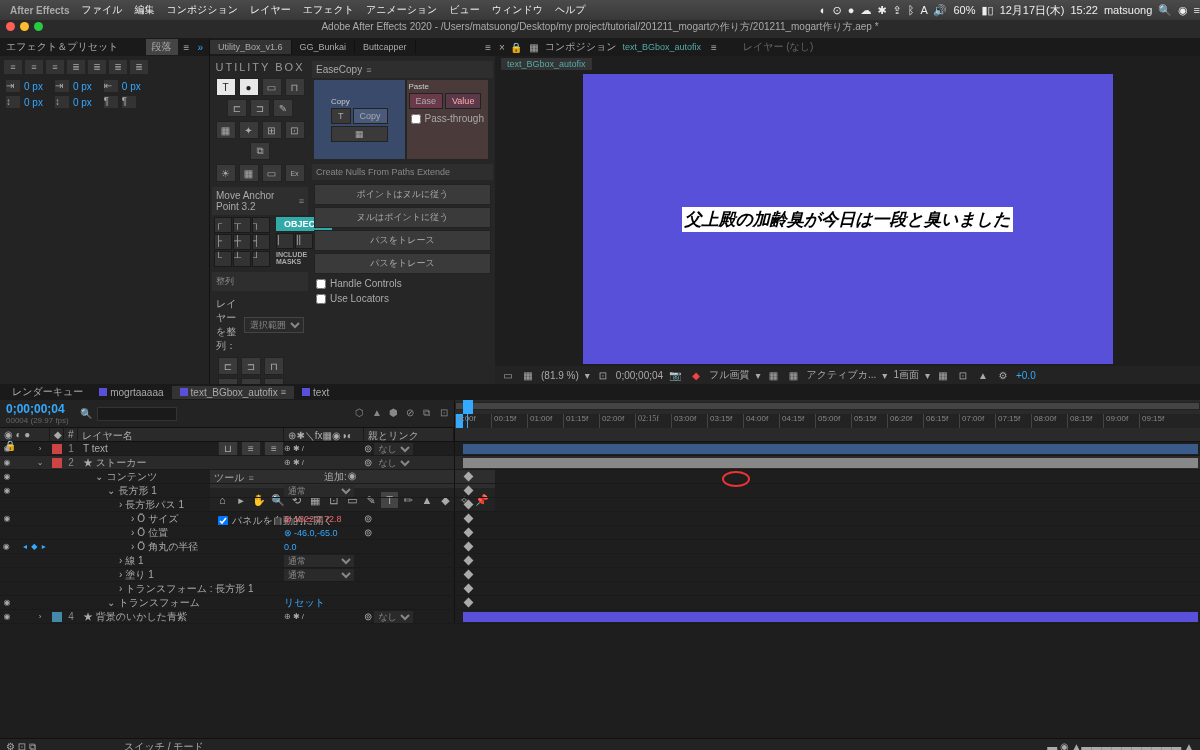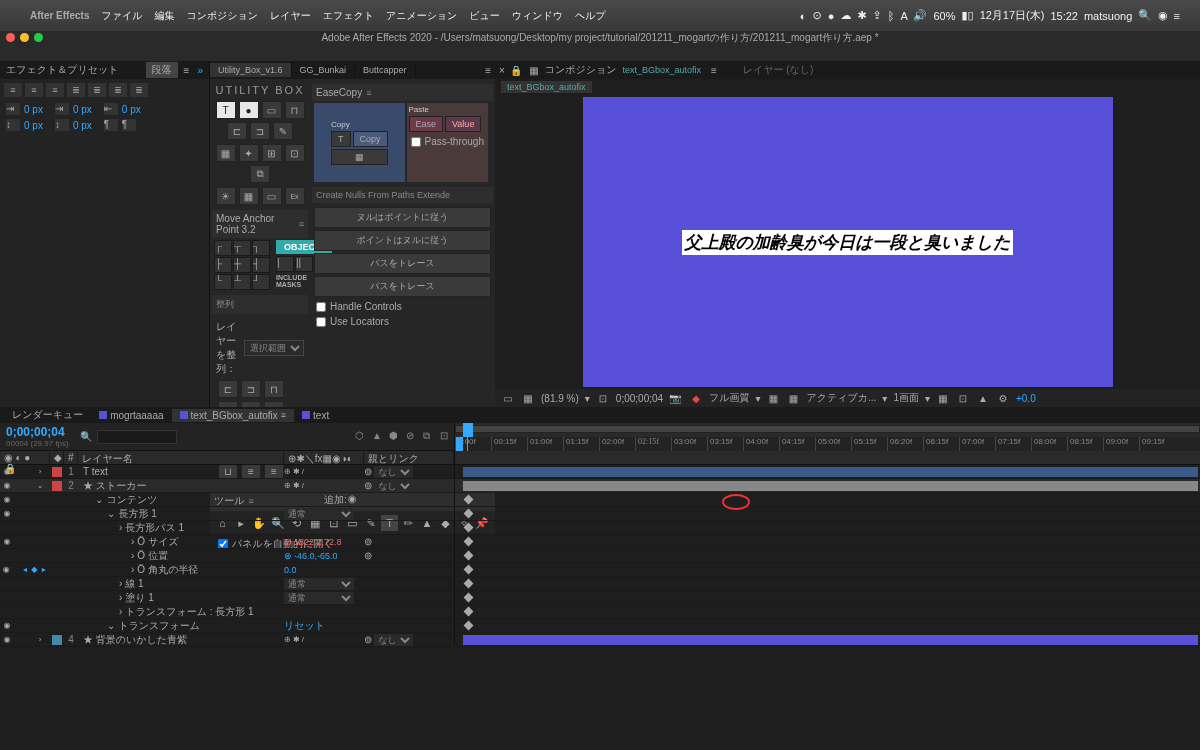--- a/index.html
+++ b/index.html
@@ -1,23 +1,23 @@
 <!DOCTYPE html>
 <html><head>
 <meta charset="utf-8">
 <style>
 *{margin:0;padding:0;box-sizing:border-box;font-family:"Hiragino Sans","Helvetica Neue",Arial,sans-serif;font-size:10px;color:#aaa;user-select:none}
 body{background:#1a1a1a;width:1200px;height:750px;overflow:hidden;position:relative}
-.menubar{height:31px;background:linear-gradient(#4a4a4a,#383838);display:flex;align-items:center;padding:0 20px;color:#eee;font-size:11px}
+.menubar{height:20px;background:linear-gradient(#4a4a4a,#383838);display:flex;align-items:center;padding:0 0;color:#eee;font-size:11px}
 .menubar .apple{font-size:13px;margin-right:10px}
 .menubar .appname{font-weight:bold;margin-right:12px}
 .menubar .menu-item{margin-right:12px;color:#eee}
 .menubar .right{margin-left:auto;display:flex;align-items:center;gap:6px}
 .menubar .right span{color:#eee;font-size:11px}
-.titlebar{height:30px;background:#2a2a2a;text-align:center;font-size:9px;color:#888;line-height:14px;position:relative}
+.titlebar{height:18px;background:#2a2a2a;text-align:center;font-size:9px;color:#888;line-height:14px;position:relative}
 .titlebar .traffic{position:absolute;left:6px;top:2px;display:flex;gap:5px}
 .titlebar .dot{width:9px;height:9px;border-radius:50%}
 .d-red{background:#ff5f57}.d-yel{background:#ffbd2e}.d-grn{background:#28ca42}
 .workspace{display:flex;height:346px}
 .left-panels{width:495px;display:flex;flex-direction:column;background:#232323}
 .panel-row{display:flex}
 .effects-panel{width:210px;background:#232323;border-right:1px solid #111}
 .ep-header{height:18px;display:flex;align-items:center;padding:0 6px;background:#1a1a1a;font-size:10px}
 .ep-header .title{flex:1}
 .ep-header .tab{background:#444;padding:1px 6px;margin-left:4px}
@@ -296,22 +296,22 @@
                     <div class="ease-btn val">Value</div>
                   </div>
                 <div class="chk">
                     <input type="checkbox" style="">
                     <span>Pass-through</span>
                   </div>
               </div>
             </div>
             <div class="section-label">Create Nulls From Paths Extende</div>
             <div class="nulls-panel">
+              <div class="null-btn">ポイントはヌルに従う</div>
               <div class="null-btn">ヌルはポイントに従う</div>
-              <div class="null-btn">ポイントはヌルに従う</div>
               <div class="null-btn">パスをトレース</div>
               <div class="null-btn">パスをトレース</div>
               <div class="chk">
                   <input type="checkbox" style="">
                   <span>Handle Controls</span>
                 </div>
               <div class="chk">
                   <input type="checkbox" style="">
                   <span>Use Locators</span>
                 </div>

